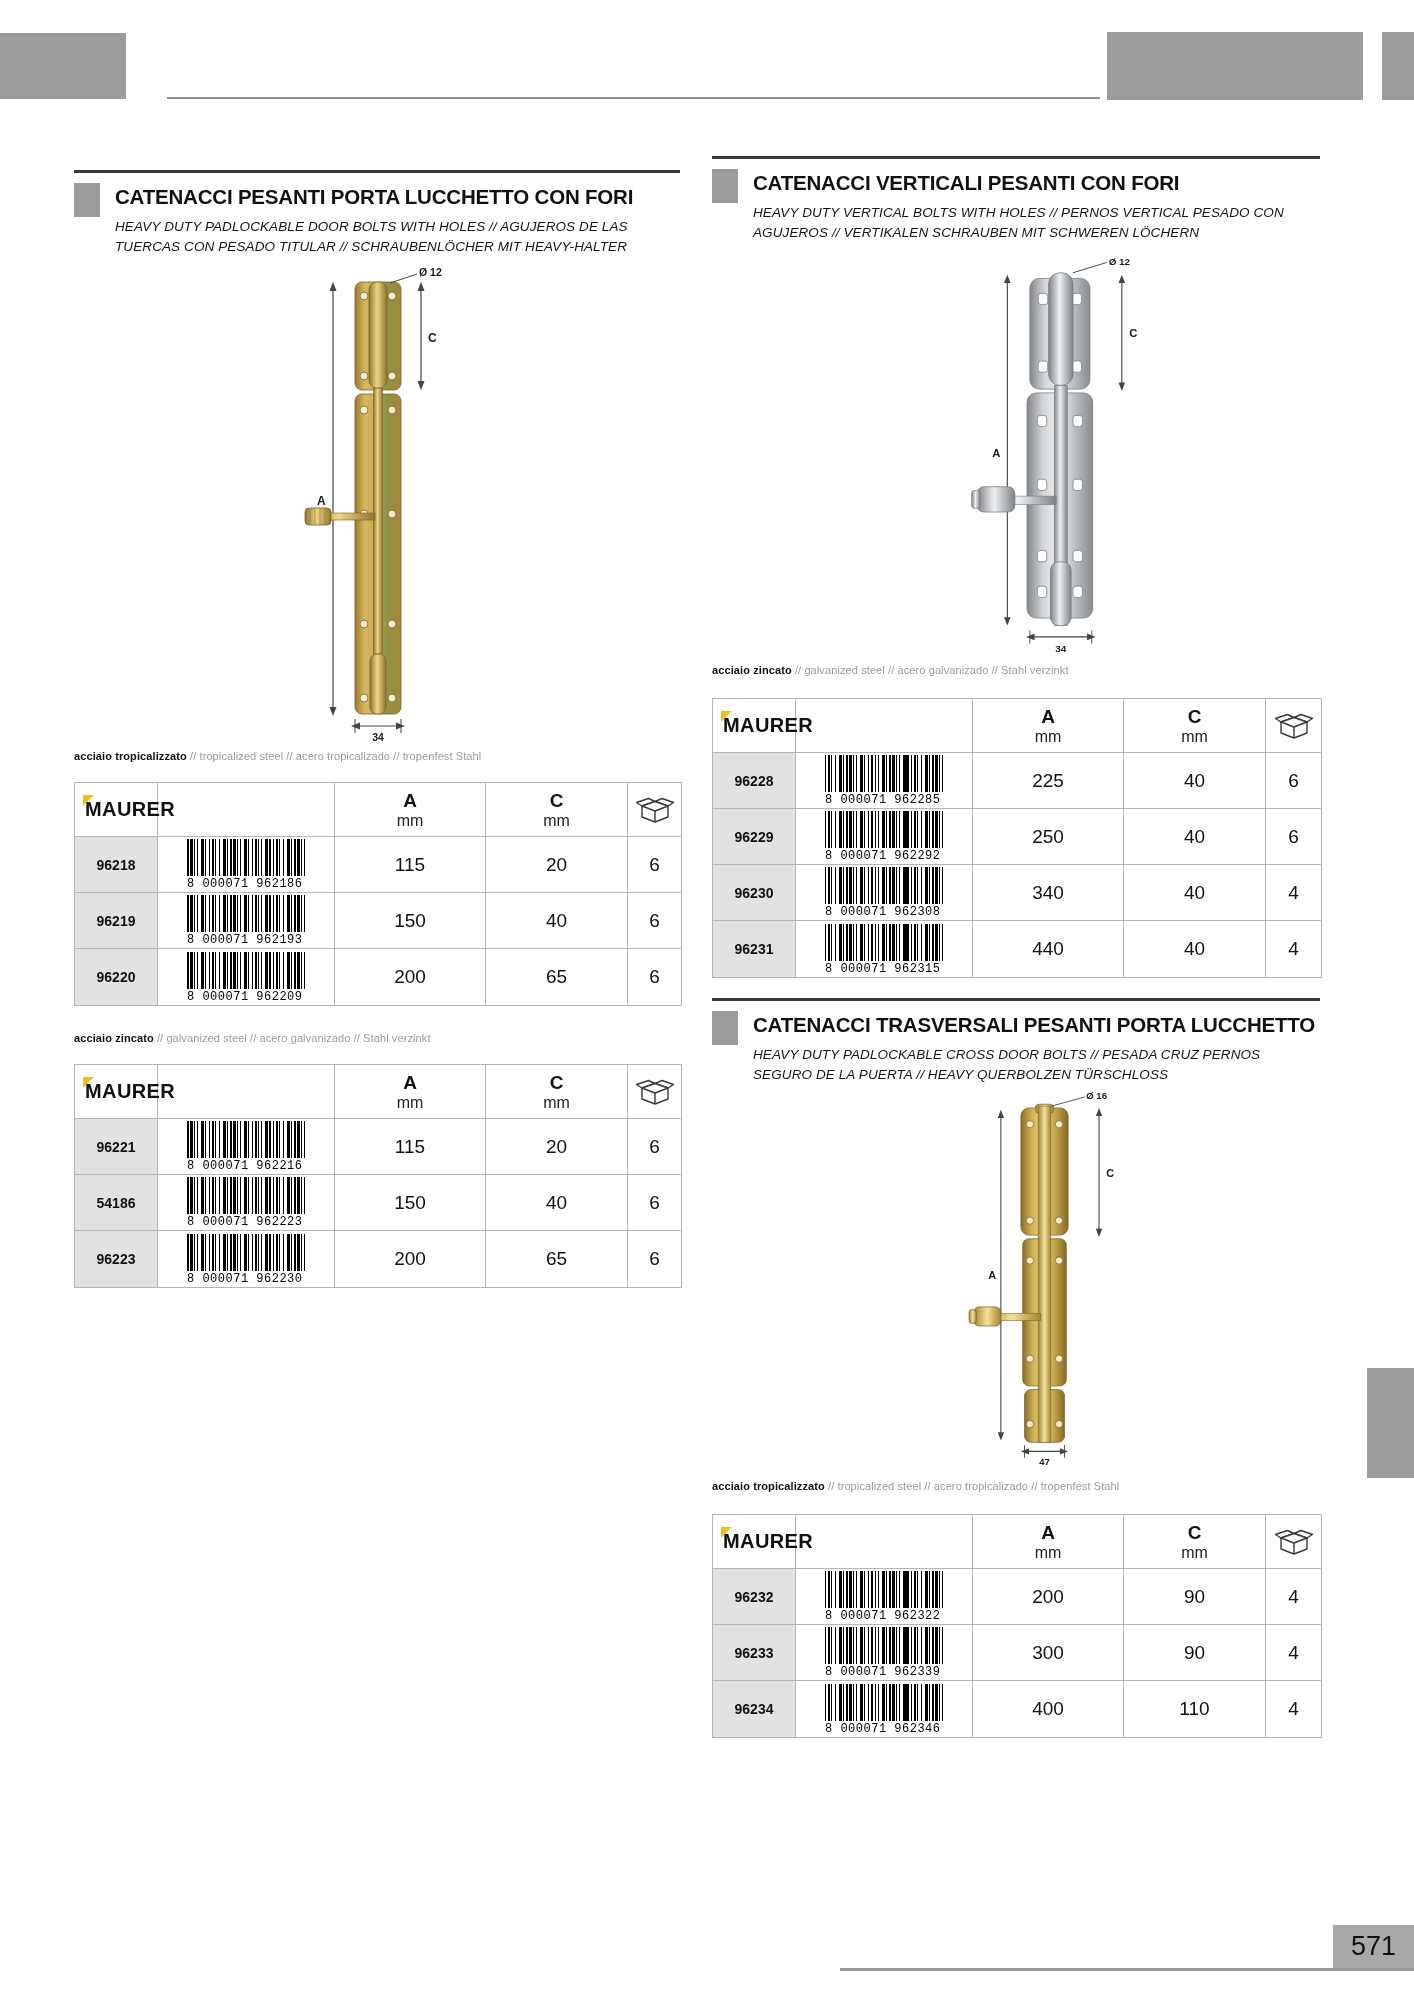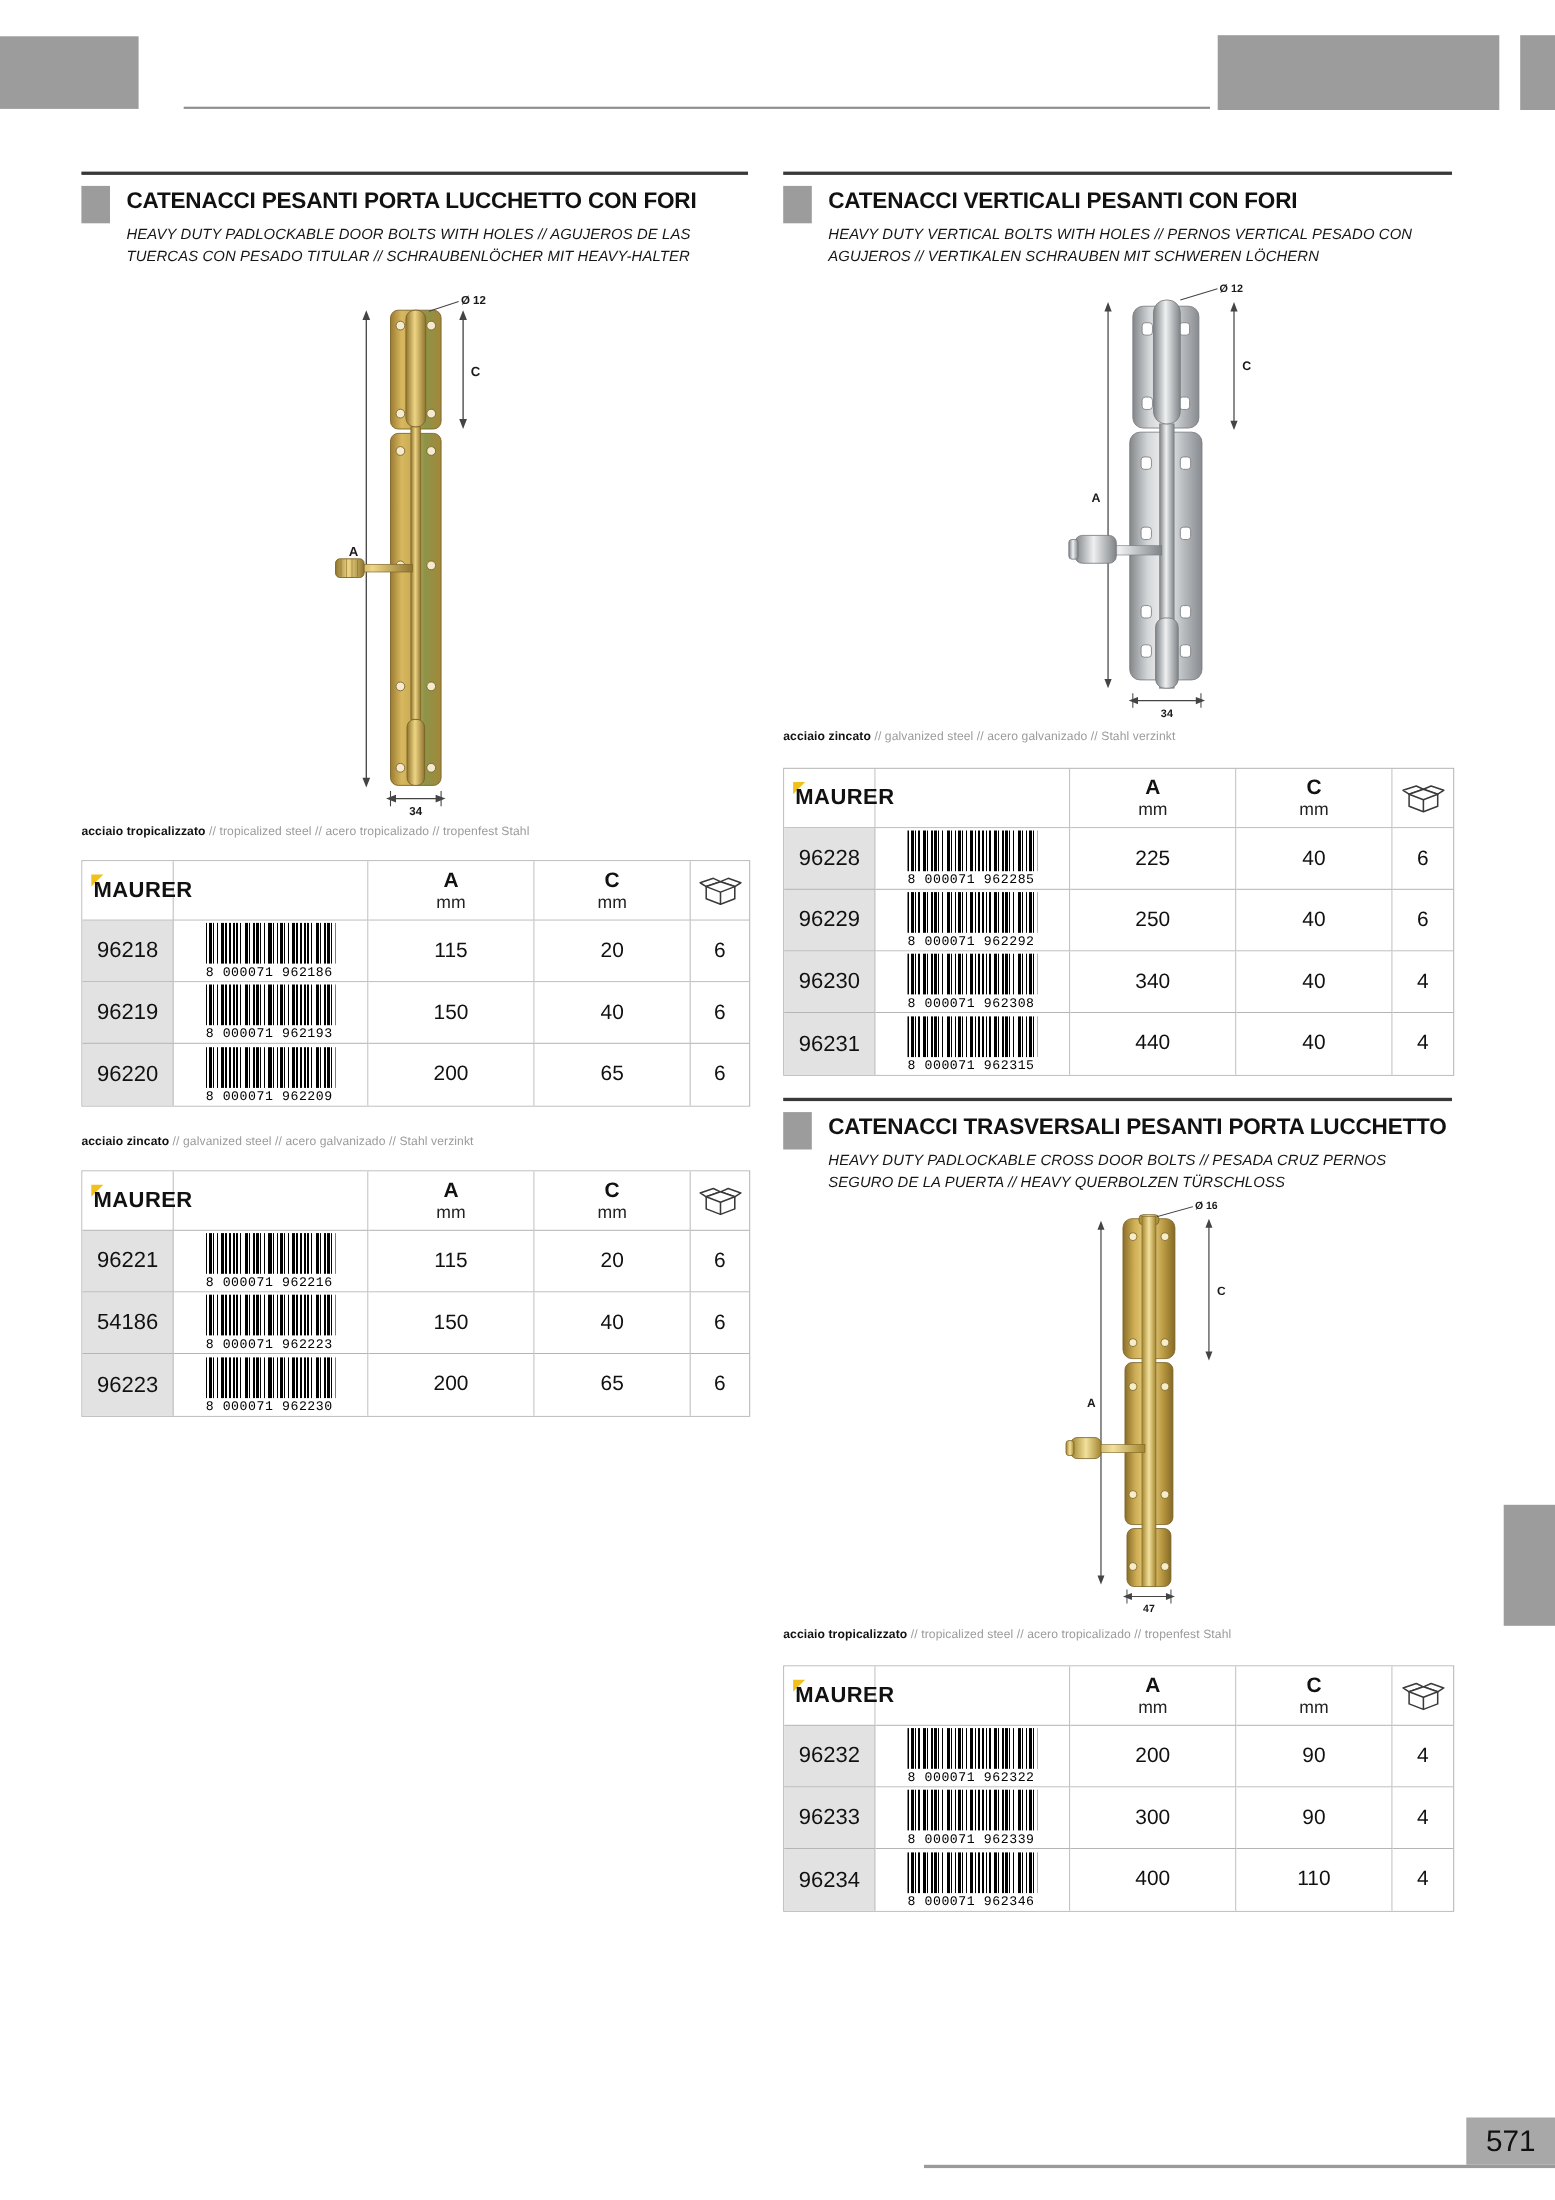--- a/index.html
+++ b/index.html
@@ -28,21 +28,21 @@
   .mat .nm{font-weight:bold;color:#111;}
   .mat .tr{color:#9b9b9b;}
 
   
   .ptable{position:absolute;display:grid;grid-template-columns:83px 177px 151px 142px 1fr;
           border:1px solid #b5b5b5;background:#fff;}
   .c{display:flex;align-items:center;justify-content:center;
      border-right:1px solid #b5b5b5;border-bottom:1px solid #b5b5b5;background:#fff;}
   .c.lc{border-right:none;}
   .c.lr{border-bottom:none;}
-  .code{background:#e2e2e2;font-weight:normal;font-size:20px;}
+  .code{background:#e2e2e2;font-weight:bold;font-size:14px;}
   .val{font-size:19px;}
   .brandcell{justify-content:flex-start;padding-left:9px;}
   .brand{position:relative;font-weight:bold;font-size:20px;letter-spacing:.4px;padding-left:1px;}
   .brand .tri{position:absolute;left:-1px;top:-3px;width:0;height:0;
               border-top:11px solid #f0c11d;border-right:11px solid transparent;}
   .brand .btx{position:relative;}
   .colh{text-align:center;line-height:1;}
   .colh .L{font-size:19px;font-weight:bold;}
   .colh .U{font-size:16px;margin-top:3px;color:#222;}
 
@@ -70,21 +70,21 @@
 </head>
 <body>
 
 <div id="page">
 
   <div class="abs grayblock" style="left:0;top:33px;width:126px;height:66px"></div>
   <div class="abs grayblock" style="left:1107px;top:32px;width:256px;height:68px"></div>
   <div class="abs grayblock" style="left:1382px;top:32px;width:32px;height:68px"></div>
   <div class="hdr-line"></div>
 
-  <div class="section" style="left:74px;top:156px;width:606px">
+  <div class="section" style="left:74px;top:170px;width:606px">
     <div class="sec-topline"></div>
     <div class="sec-row">
       <div class="sec-sq"></div>
       <div class="sec-text">
         <h2>CATENACCI PESANTI PORTA LUCCHETTO CON FORI</h2>
         <div class="sec-sub">HEAVY DUTY PADLOCKABLE DOOR BOLTS WITH HOLES // AGUJEROS DE LAS TUERCAS CON PESADO TITULAR // SCHRAUBENLÖCHER MIT HEAVY-HALTER</div>
       </div>
     </div>
   </div>
 

